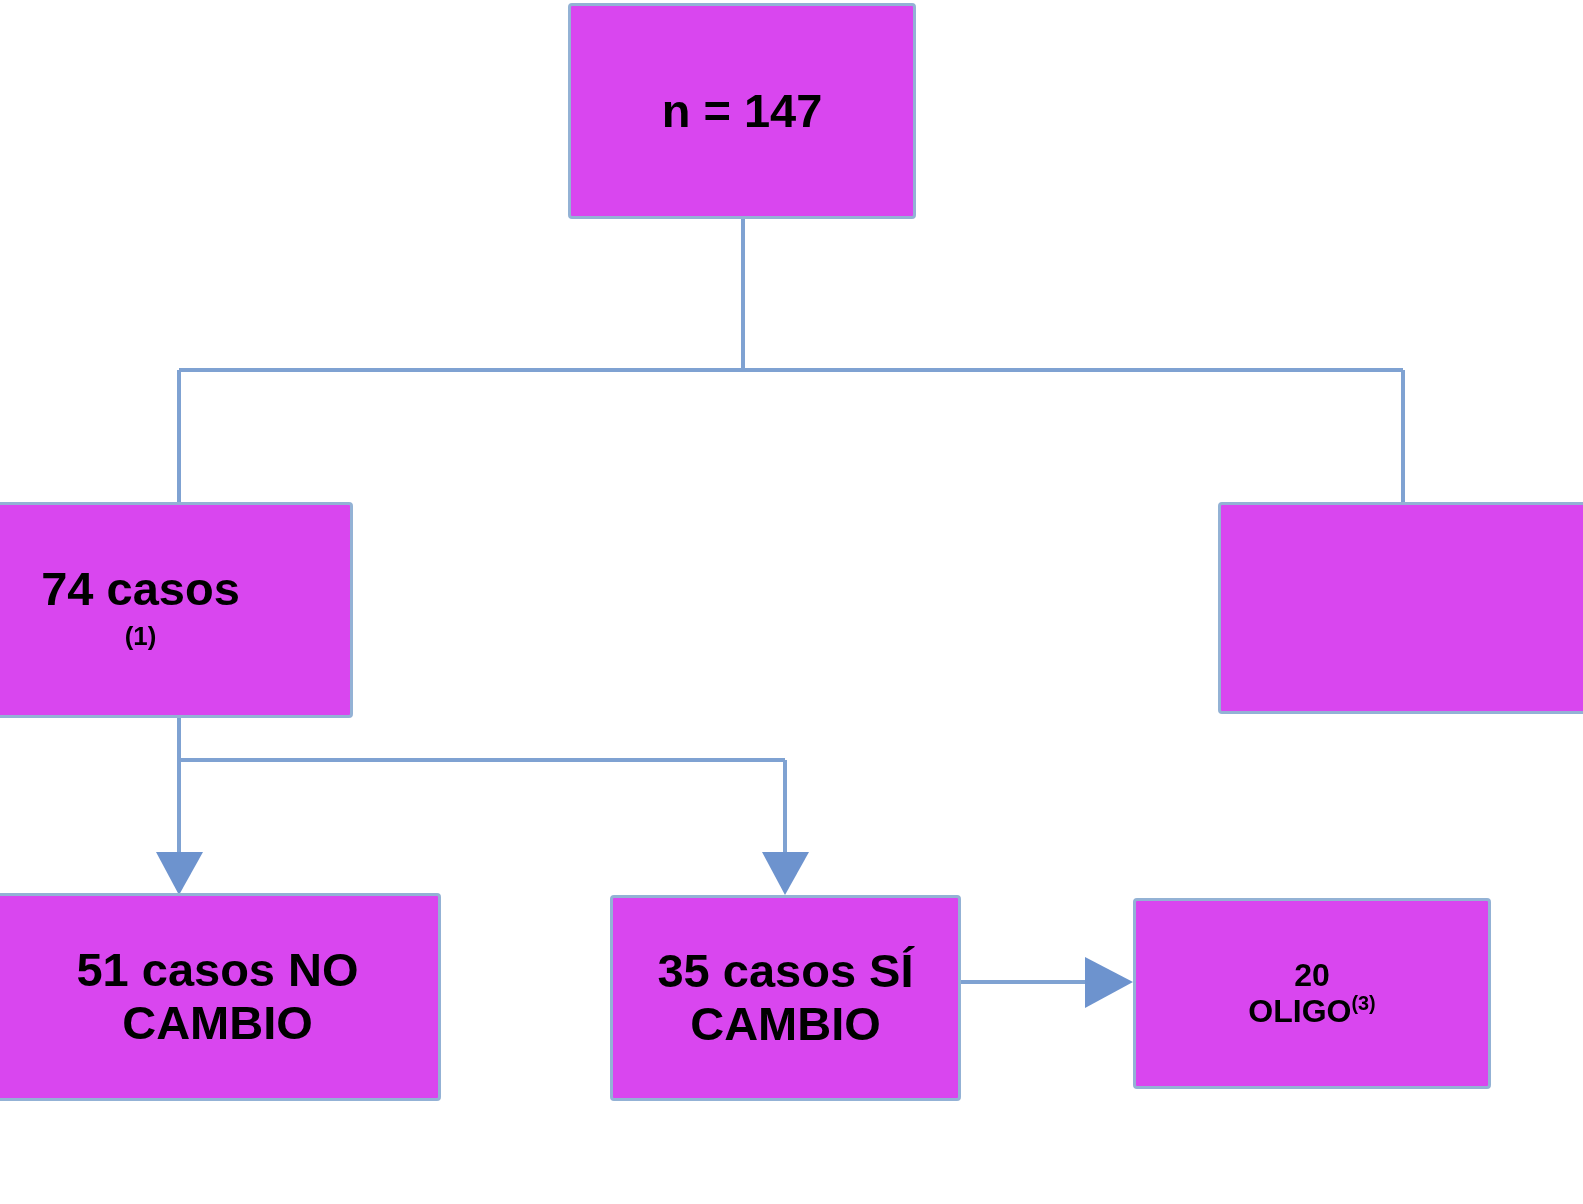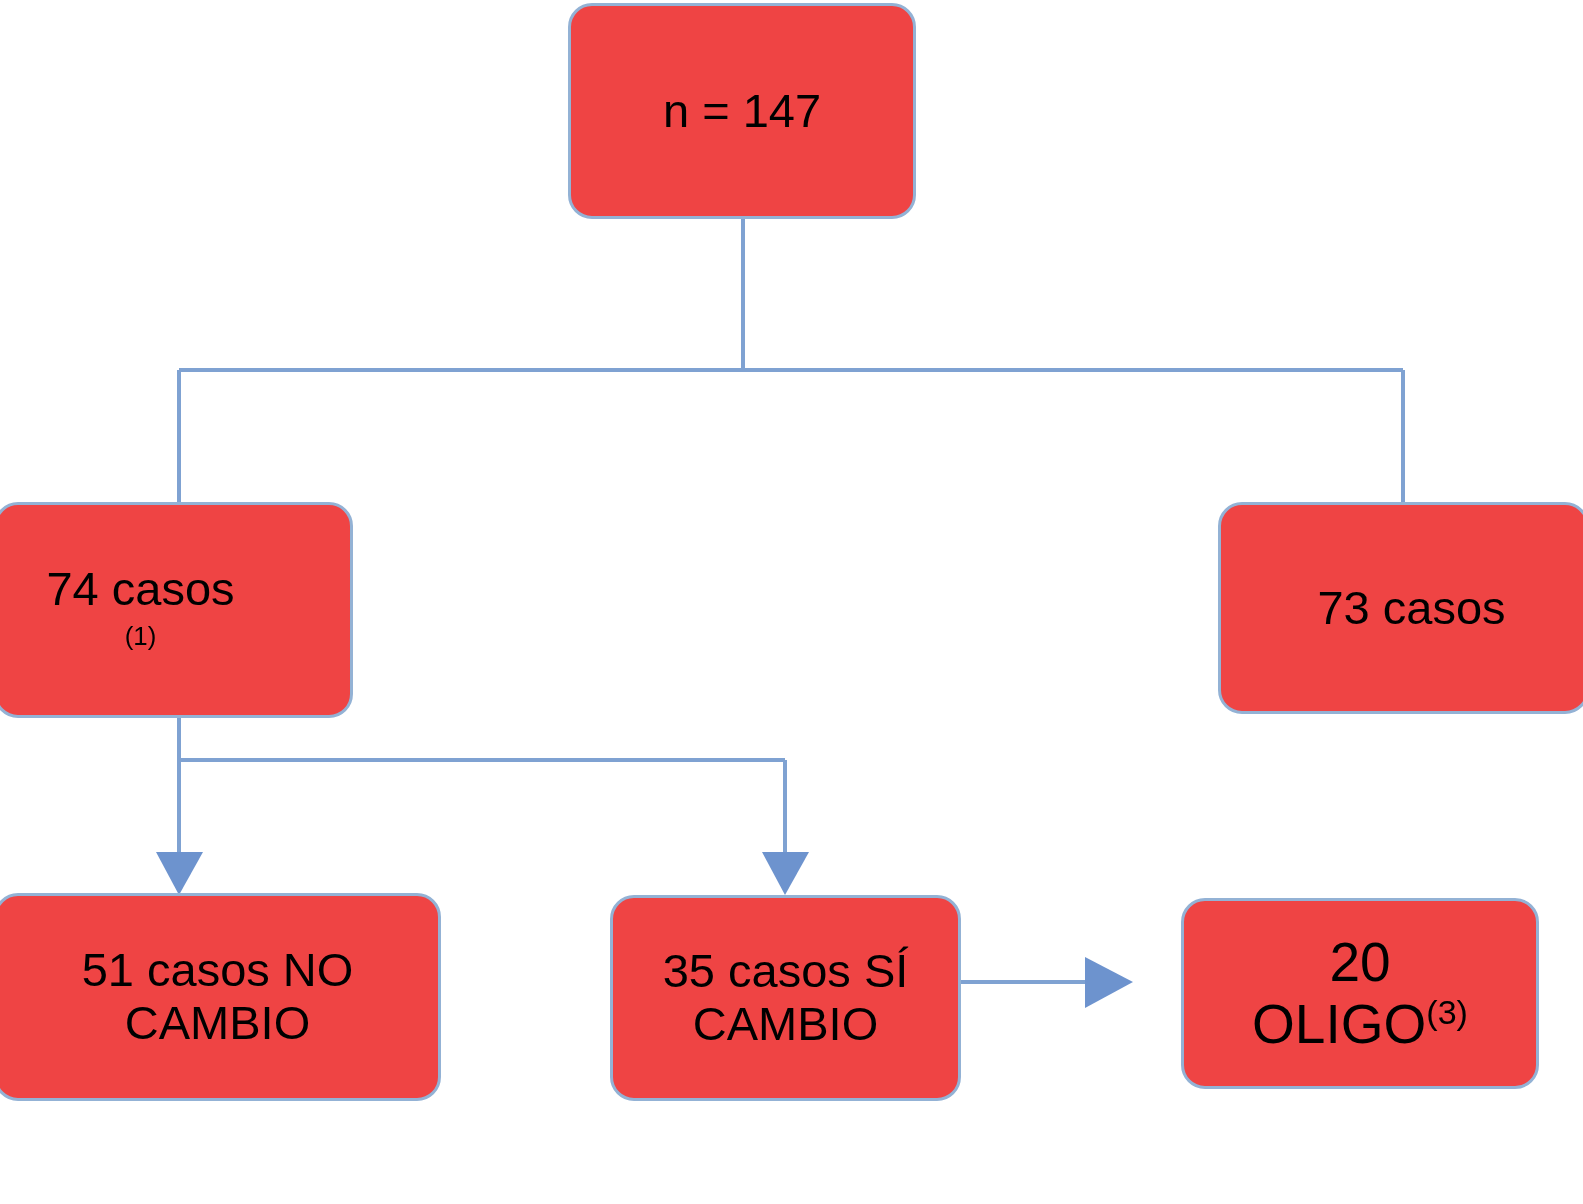--- a/index.html
+++ b/index.html
@@ -22,30 +22,31 @@
     position: absolute;
     left: 0;
     top: 0;
     width: 1583px;
     height: 1204px;
     pointer-events: none;
   }
   .node {
     position: absolute;
     box-sizing: border-box;
-    background: #ef4444;
+    background: #d946ef;
     border: 3px solid #93b2d5;
-    border-radius: 24px;
+    border-radius: 4px;
     display: flex;
     align-items: center;
     justify-content: center;
     text-align: center;
     color: #000000;
     line-height: 1.12;
     z-index: 3;
+    font-weight: bold;
   }
   .node .node-text {
     display: block;
     width: 100%;
     padding: 0 10px;
     box-sizing: border-box;
   }
   .line1 { display: block; }
   .line2 { display: block; }
   .sup {
@@ -58,21 +59,21 @@
     font-size: 0.55em;
     line-height: 1.6;
   }
 
   
   #node-root       { left: 568px;  top: 3px;    width: 348px; height: 216px; font-size: 47px; }
   #node-left       { left: -6px;   top: 502px;  width: 359px; height: 216px; font-size: 47px; }
   #node-right      { left: 1218px; top: 502px;  width: 371px; height: 212px; font-size: 47px; }
   #node-nochange   { left: -6px;   top: 893px;  width: 447px; height: 208px; font-size: 47px; }
   #node-change     { left: 610px;  top: 895px;  width: 351px; height: 206px; font-size: 47px; }
-  #node-oligo      { left: 1133px; top: 898px;  width: 358px; height: 191px; font-size: 55px; margin-left: 48px; }
+  #node-oligo      { left: 1133px; top: 898px;  width: 358px; height: 191px; font-size: 32px; }
 
   
   #node-left .node-text { padding-left: 0; text-align: center; transform: translateX(-28px); }
   #node-right .node-text { transform: translateX(8px); }
 </style>
 </head>
 <body>
 
 <div id="canvas">
 
@@ -110,21 +111,20 @@
 
   <div class="node" id="node-left">
     <span class="node-text">
       <span class="line1">74 casos</span>
       <span class="paren-small">(1)</span>
     </span>
   </div>
 
   <div class="node" id="node-right">
     <span class="node-text">
-      <span class="line1">73 casos</span>
     </span>
   </div>
 
   <div class="node" id="node-nochange">
     <span class="node-text">
       <span class="line1">51 casos NO</span>
       <span class="line2">CAMBIO</span>
     </span>
   </div>
 

